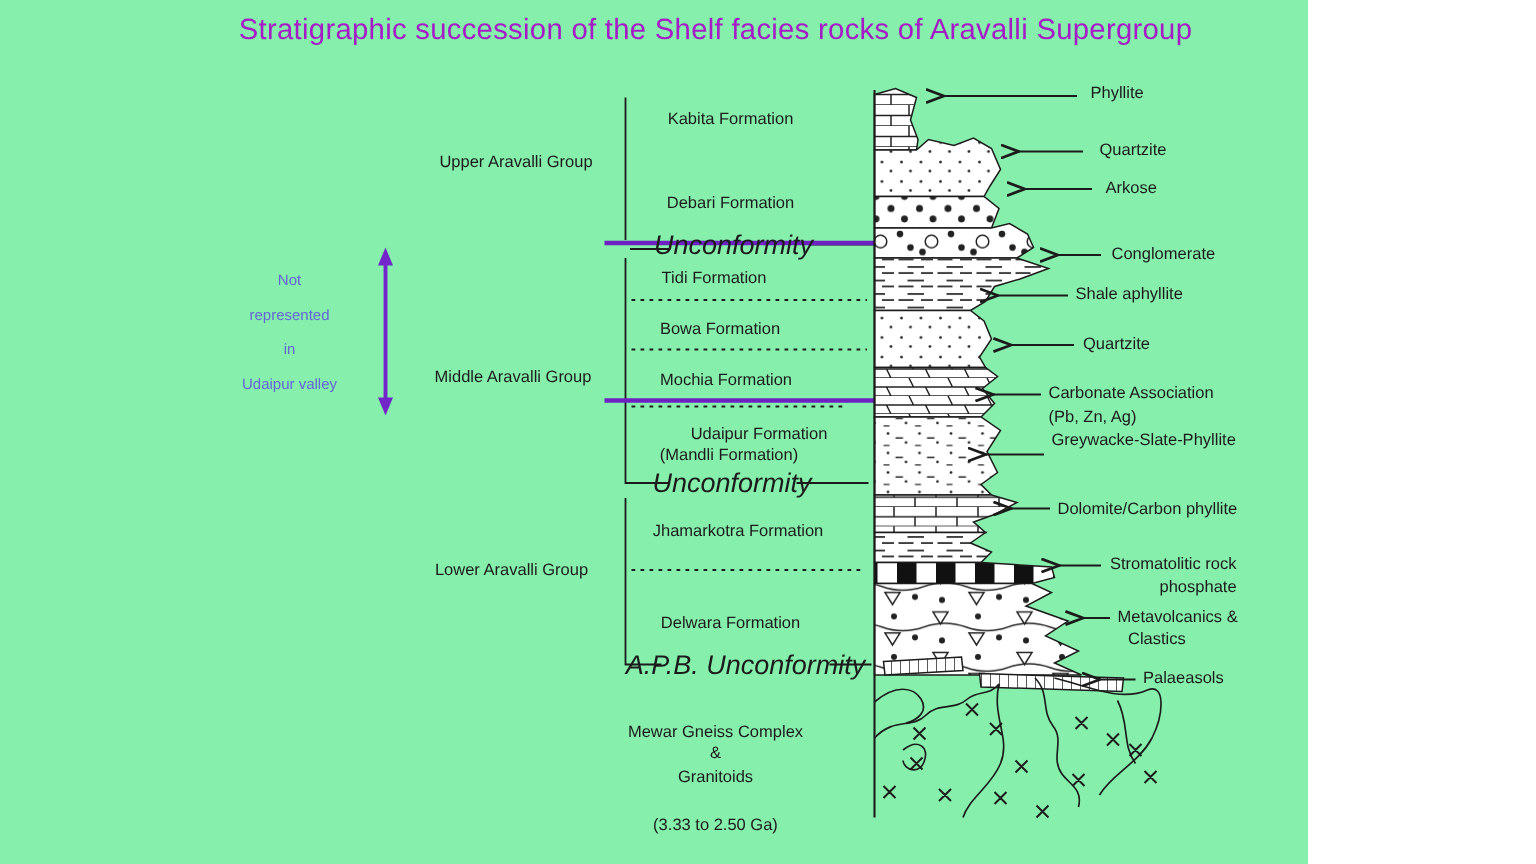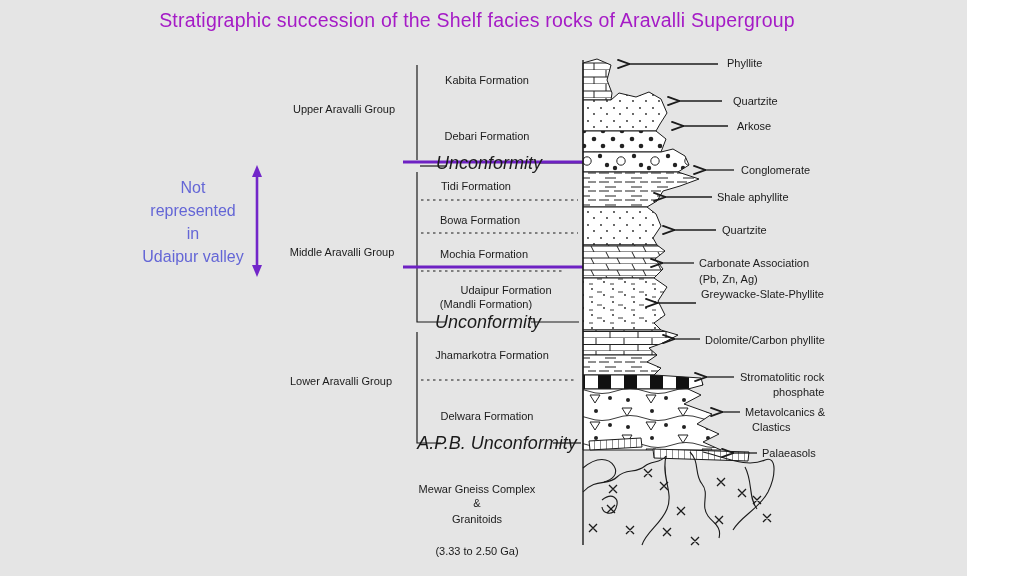--- a/index.html
+++ b/index.html
@@ -1,24 +1,24 @@
 <!DOCTYPE html>
 <html><head>
 <meta charset="utf-8">
 <style>
   html,body{margin:0;padding:0;background:#fff;}
-  .stage{position:relative;width:967px;height:576px;background:#e5e5e5;overflow:hidden;
+  .stage{position:relative;width:872px;height:576px;background:#86efac;overflow:hidden;
          font-family:"Liberation Sans",sans-serif;color:#1b1b1b;}
   svg{position:absolute;left:0;top:0;}
   .lbl{position:absolute;white-space:nowrap;font-size:11px;line-height:1;color:#1b1b1b;}
   .c{transform:translate(-50%,-50%);text-align:center;}
   .l{transform:translate(0,-50%);}
   .ital{font-style:italic;font-size:18px;}
   .title{font-size:19.5px;color:#a51bc6;font-weight:500;letter-spacing:.2px;}
-  .note{color:#6466d6;font-size:16px;line-height:23px;text-align:center;}
+  .note{color:#6466d6;font-size:10px;line-height:23px;text-align:center;}
 </style>
 </head>
 <body>
 
 <div class="stage">
 
   <svg width="1024" height="576" viewBox="0 0 1024 576">
     <defs>
       <marker id="ah" viewBox="0 0 10 8" refX="1" refY="4" markerWidth="10" markerHeight="8" orient="auto">
         <path d="M10,0.6 L0.8,4 L10,7.4" fill="none" stroke="#1b1b1b" stroke-width="1.4"></path>

